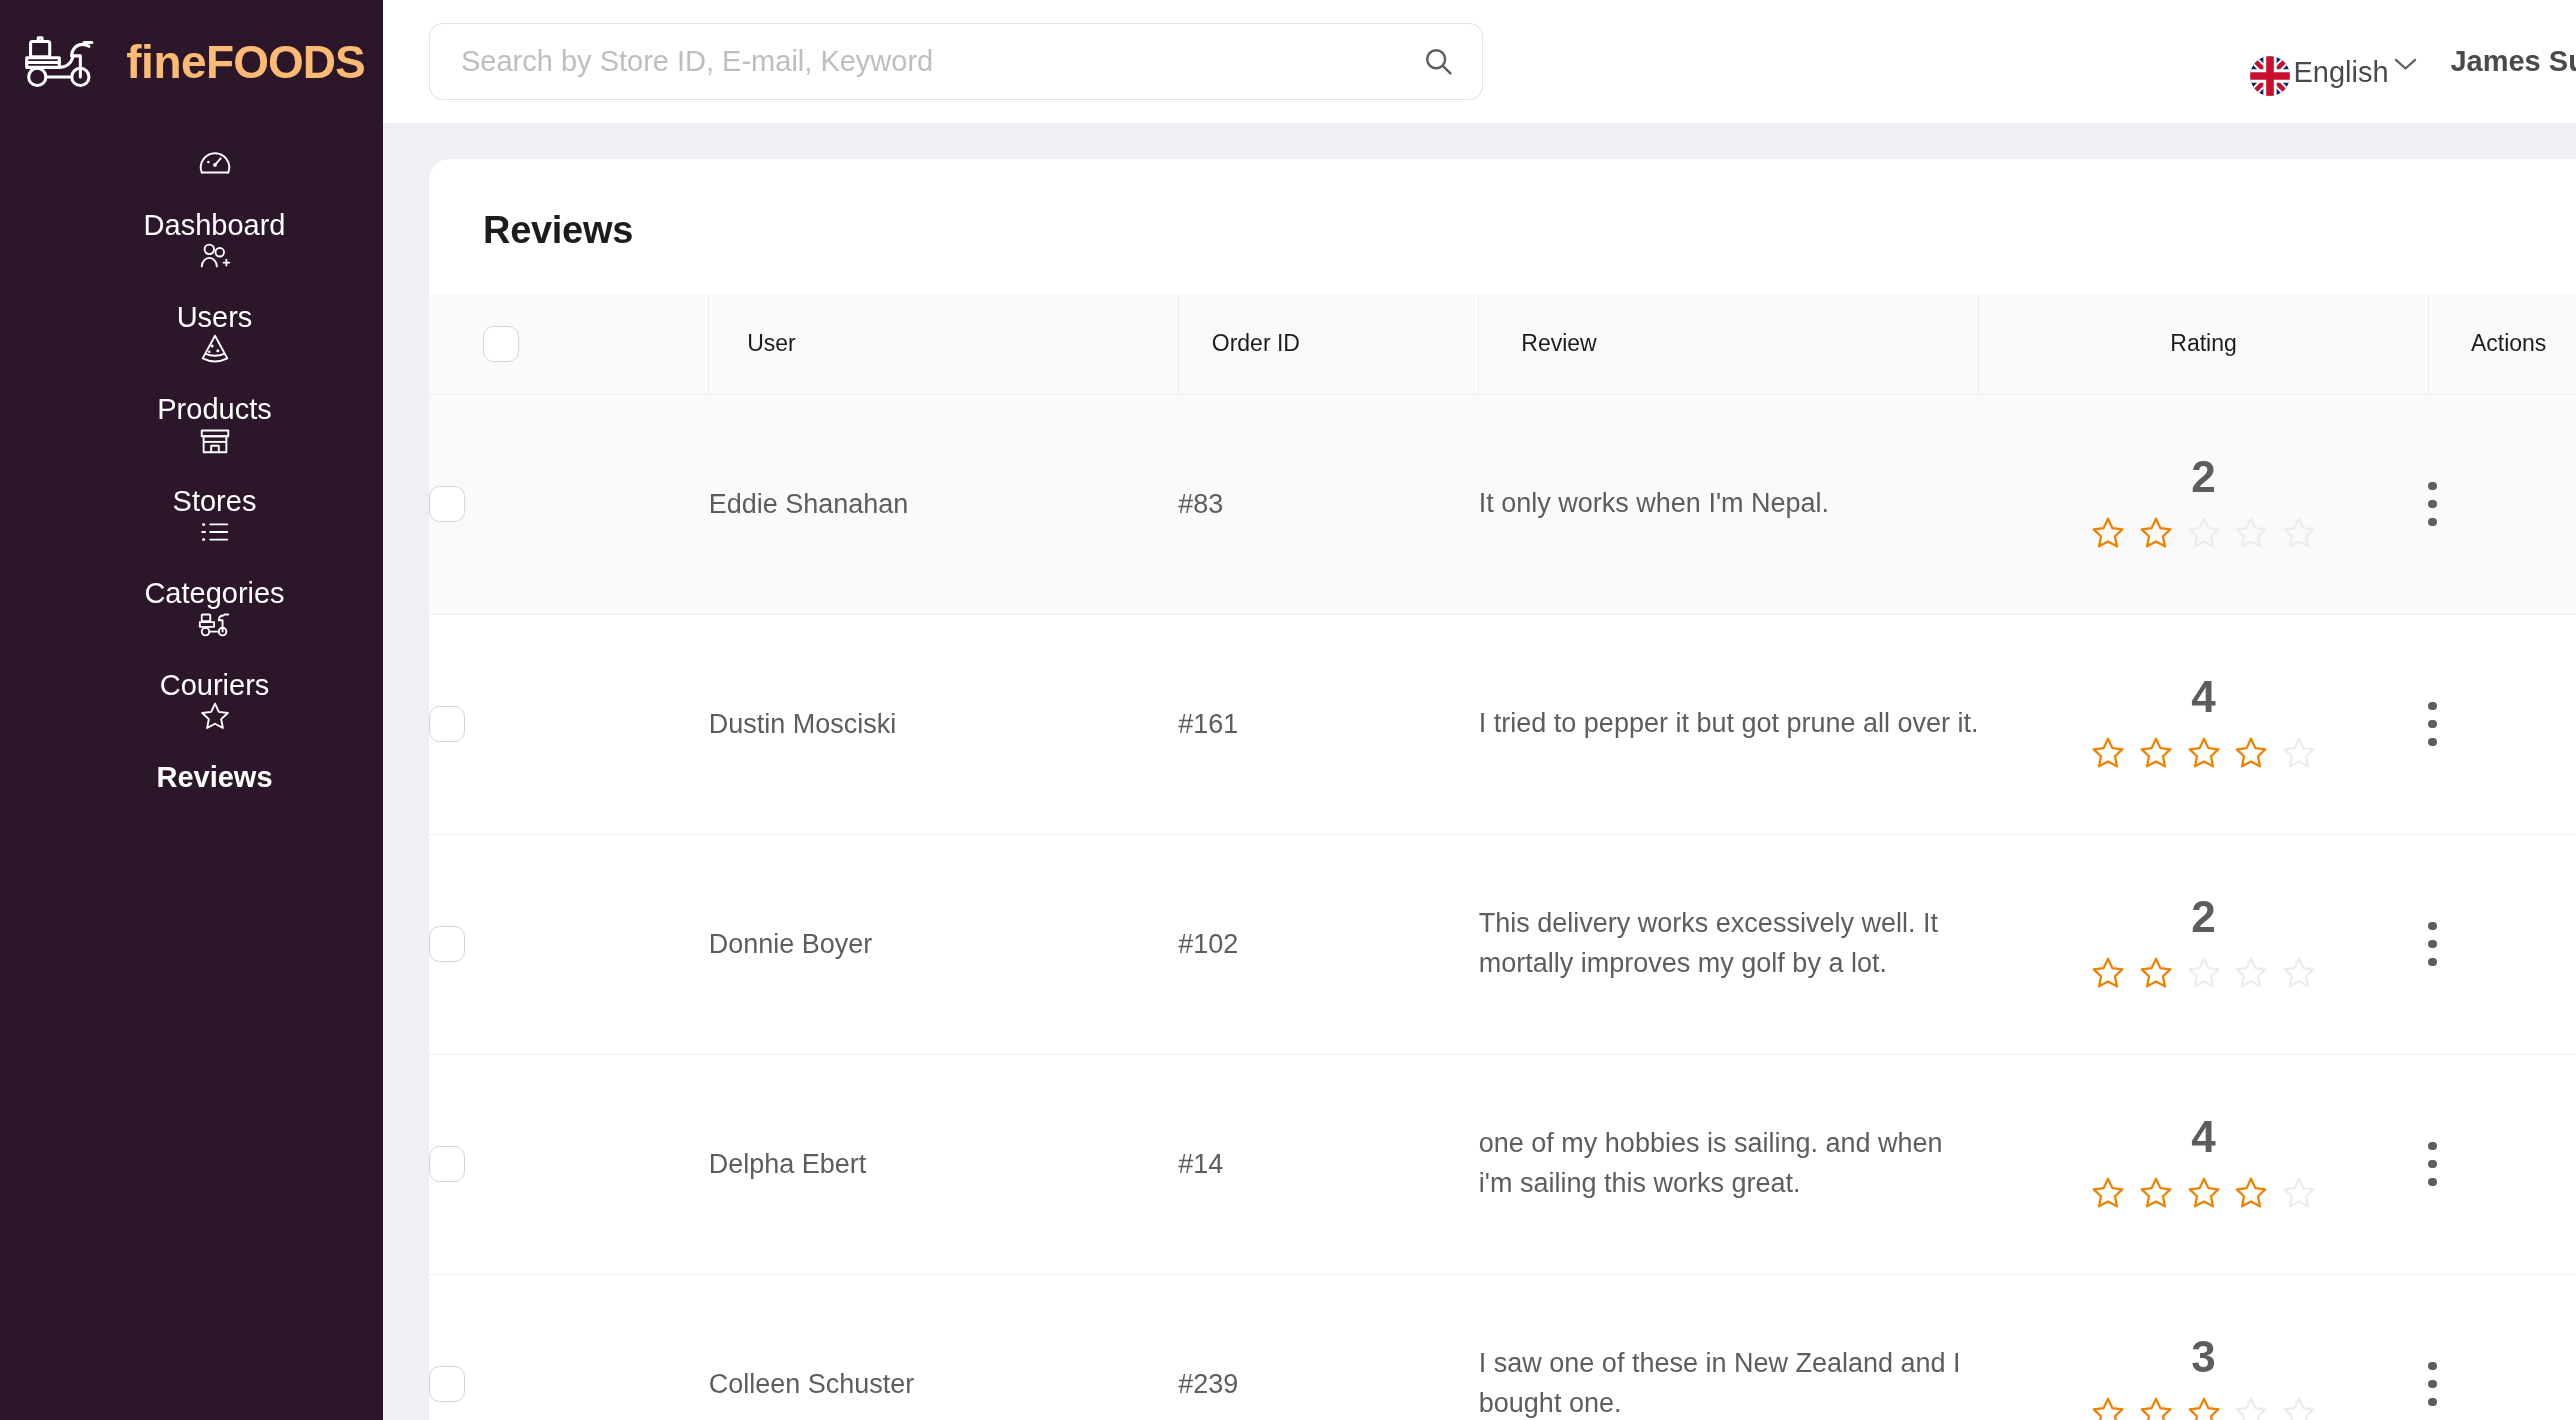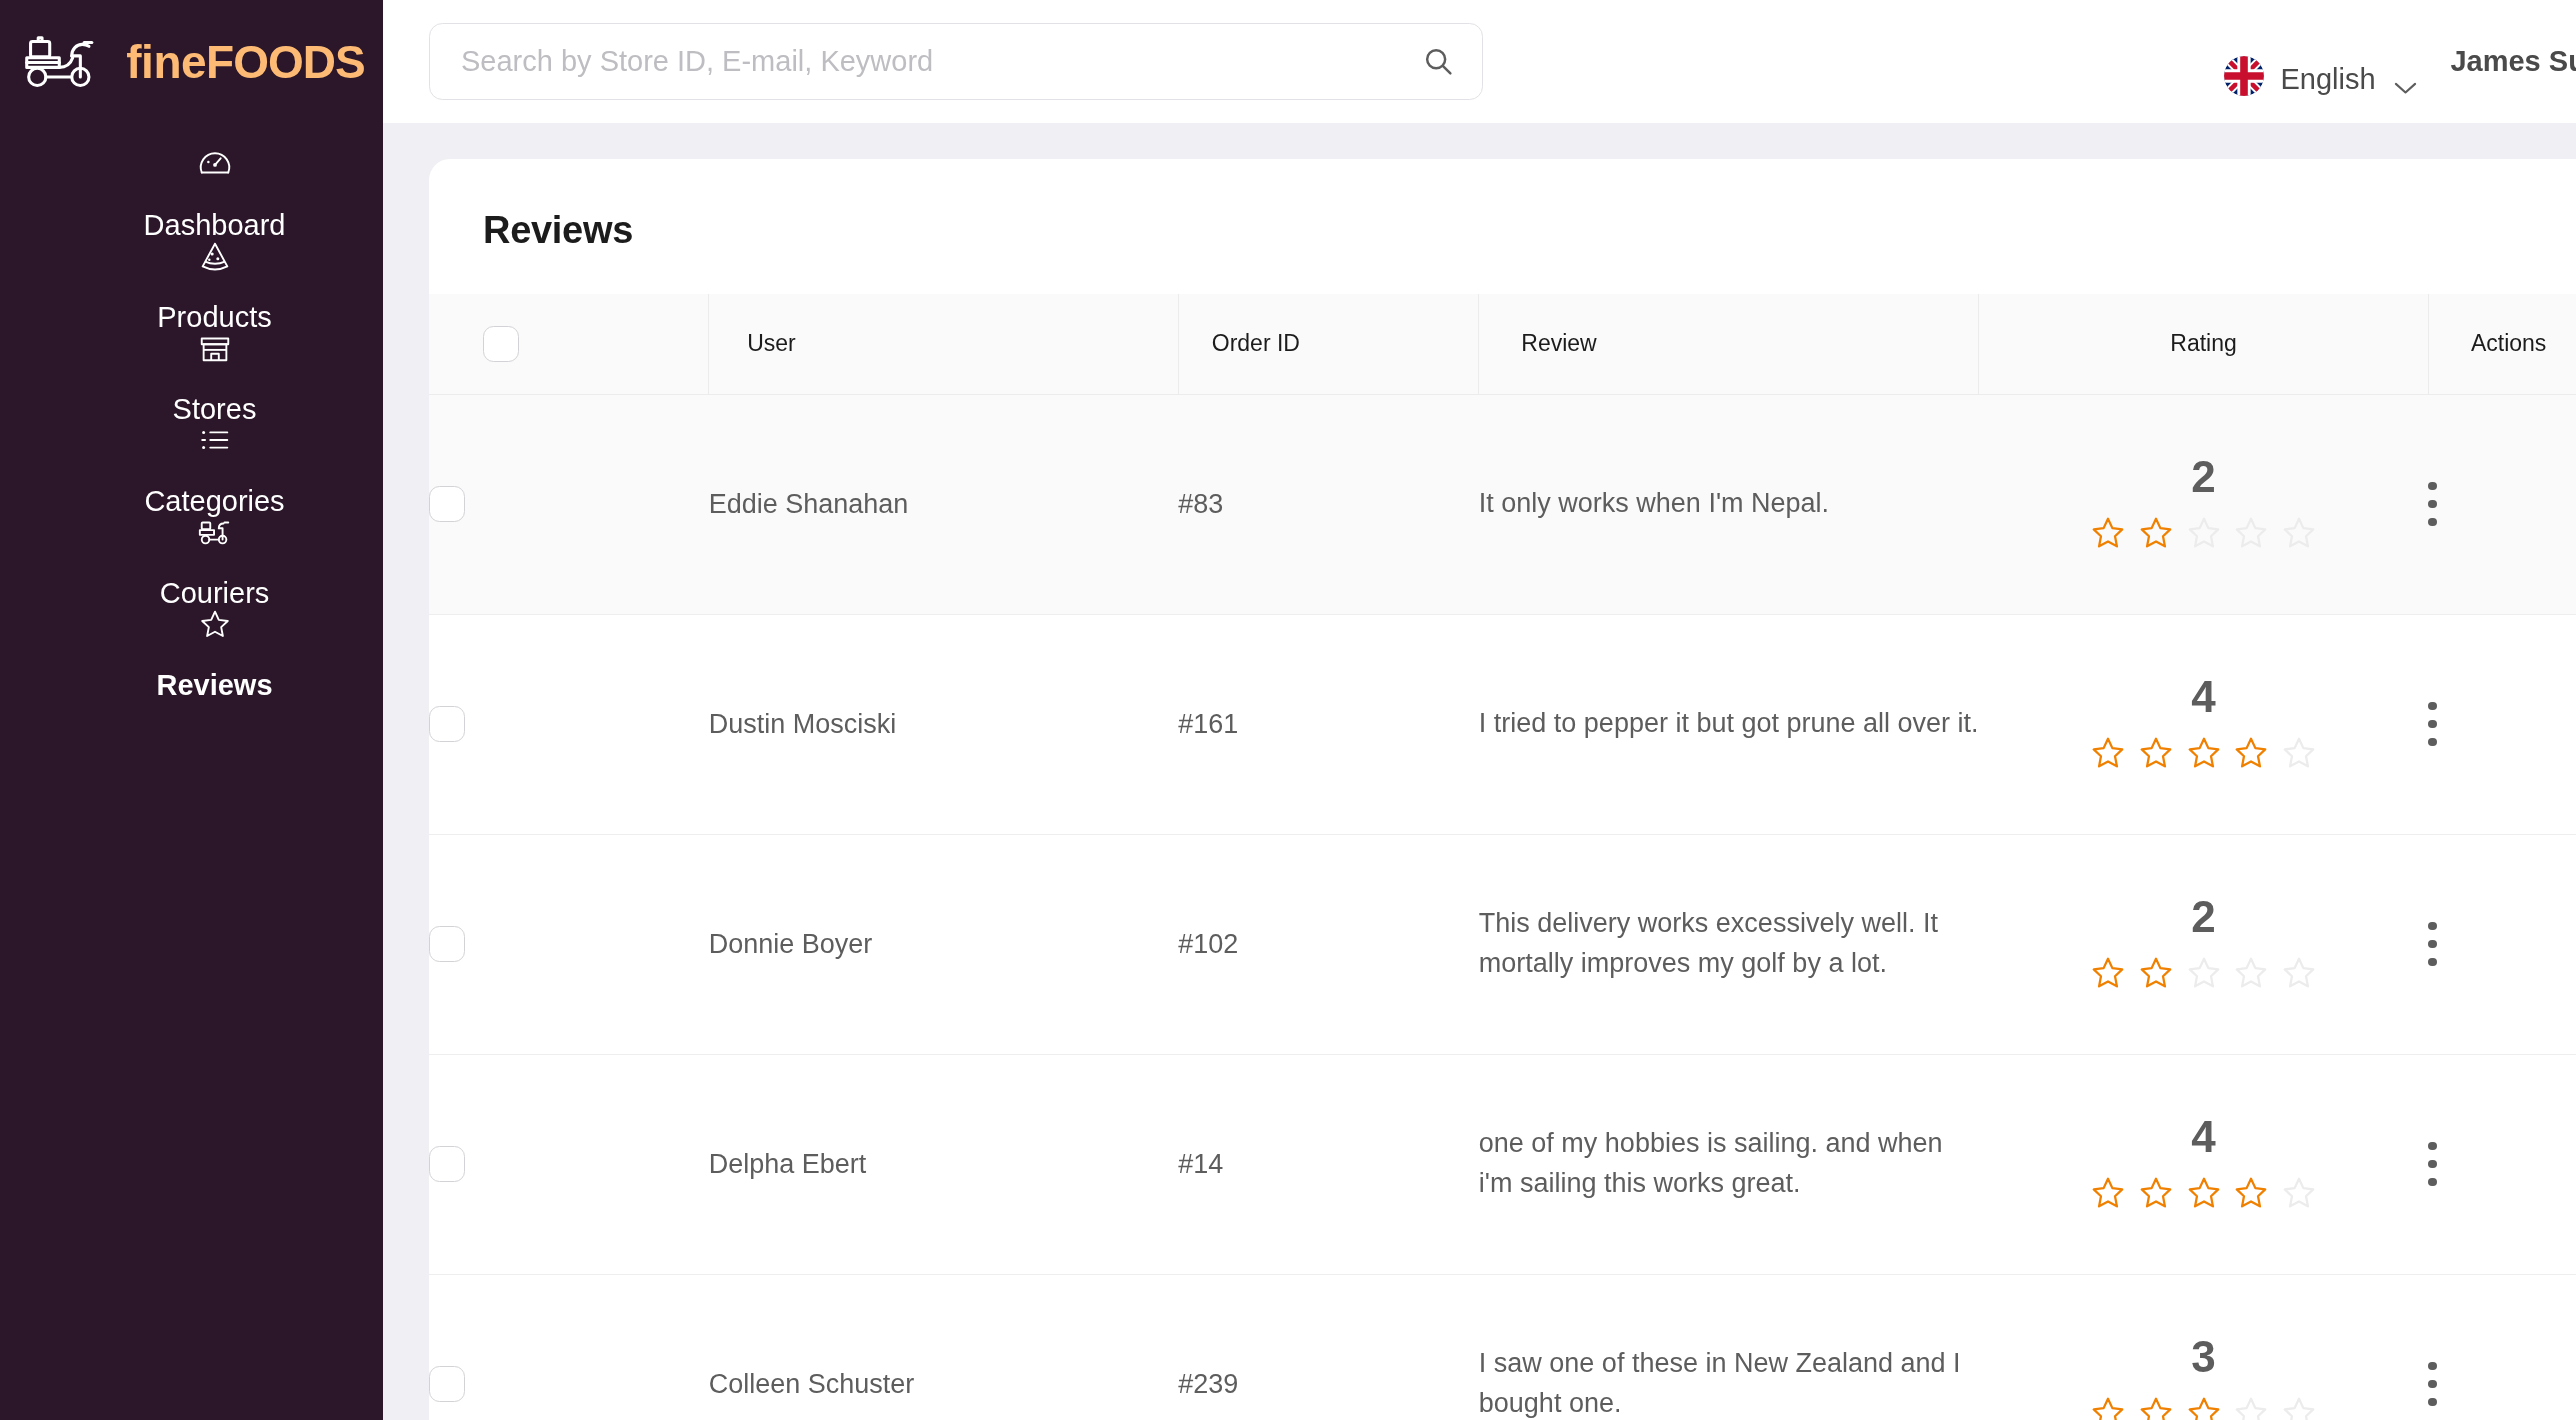--- a/index.html
+++ b/index.html
@@ -120,22 +120,22 @@
     top: 0;
     height: 123px;
     display: flex;
     align-items: center;
     gap: 27px;
     padding-right: 0;
     white-space: nowrap;
   }
   .lang {
     display: flex;
-    align-items: flex-end;
-    gap: 17px;
+    align-items: flex-start;
+    gap: 4px;
     cursor: pointer;
     margin-top: 28px;
   }
   .flag {
     width: 40px; height: 40px; border-radius: 50%;
     overflow: hidden; flex: 0 0 40px;
     display: block;
   }
   .lang-label { font-size: 29px; color: #4a4a4a; }
   .chev { width: 25px; height: 15.3px; display: block; }
@@ -293,20 +293,31 @@
             <path d="M5 28h28"></path>
             <path d="M19 20l6-7"></path>
             <circle cx="19" cy="20" r="2" fill="#fff" stroke="none"></circle>
             <circle cx="12" cy="17" r="1.3" fill="#fff" stroke="none"></circle>
           </svg>
         </span>
         <span>Dashboard</span>
       </div>
 
 
+      <div class="nav-item">
+        <span class="nav-icon">
+          <svg viewBox="0 0 38 38" fill="none" stroke="#fff" stroke-width="2" stroke-linecap="round">
+            <circle cx="13" cy="12" r="5"></circle>
+            <path d="M5 30c0-5 4-9 8-9s8 4 8 9"></path>
+            <circle cx="24" cy="15" r="4.5"></circle>
+            <path d="M28 26h6M31 23v6"></path>
+          </svg>
+        </span>
+        <span>Users</span>
+      </div>
 
       <div class="nav-item">
         <span class="nav-icon">
           <svg viewBox="0 0 38 38" fill="none" stroke="#fff" stroke-width="2" stroke-linejoin="round">
             <path d="M19 6L6 30c8 4 18 4 26 0L19 6z"></path>
             <path d="M8.5 25c7 3 14 3 21 0"></path>
             <circle cx="16" cy="17" r="1.6" fill="#fff" stroke="none"></circle>
             <circle cx="22" cy="22" r="1.6" fill="#fff" stroke="none"></circle>
             <circle cx="13" cy="23" r="1.3" fill="#fff" stroke="none"></circle>
           </svg>

